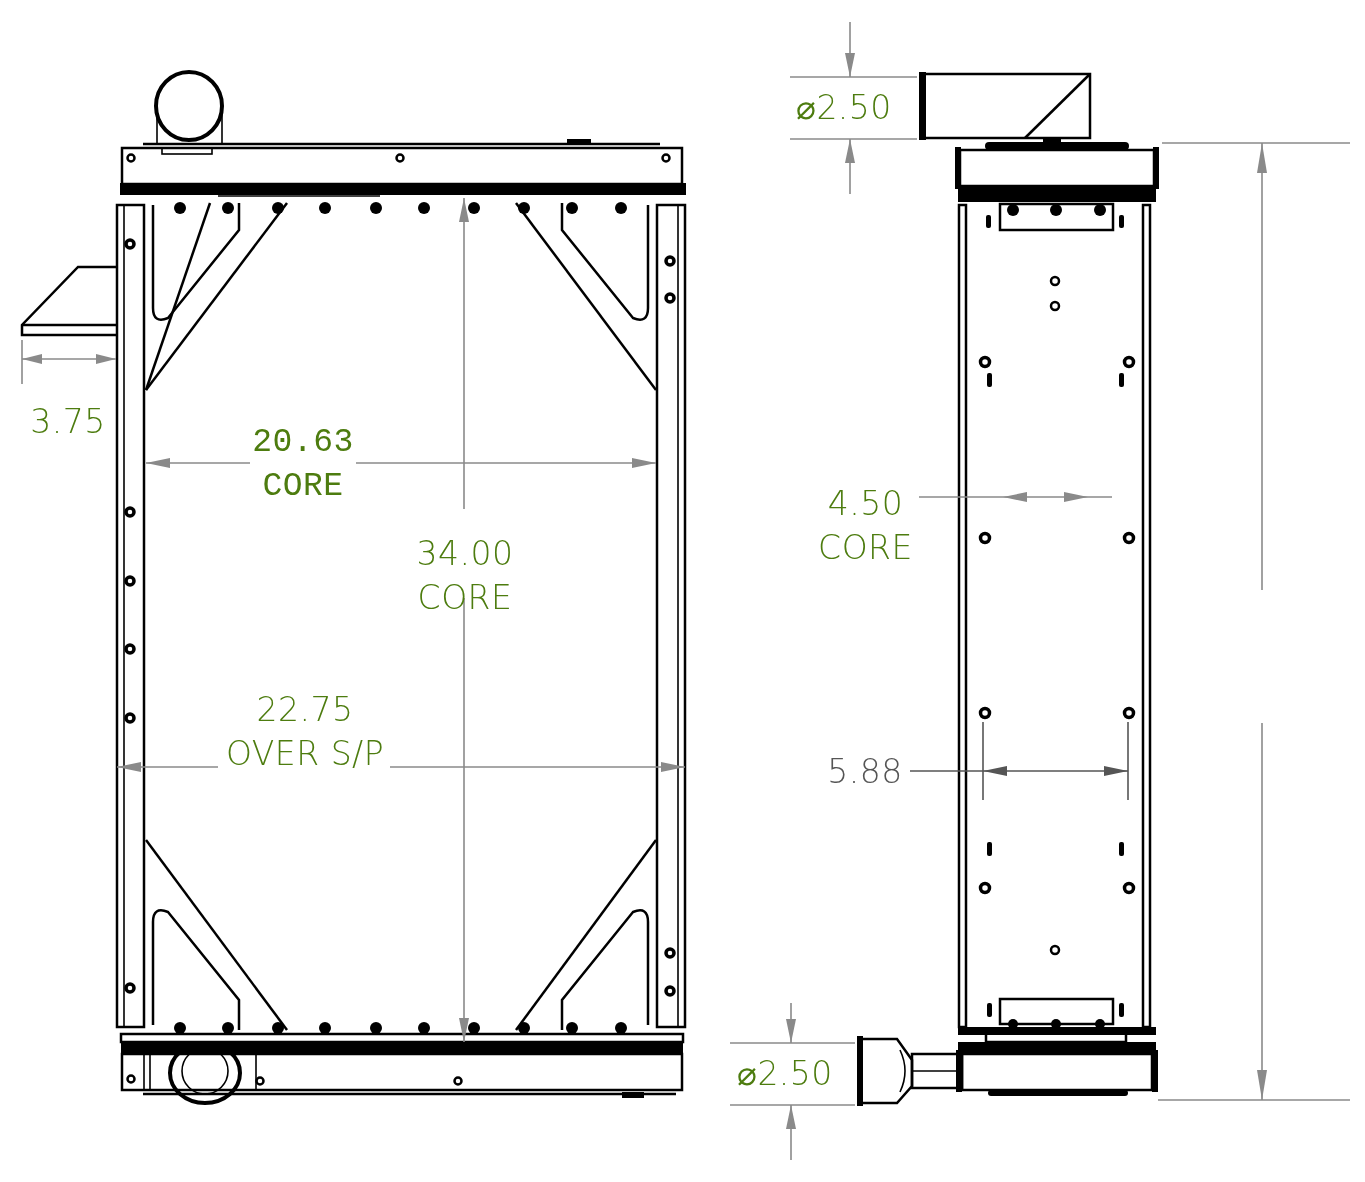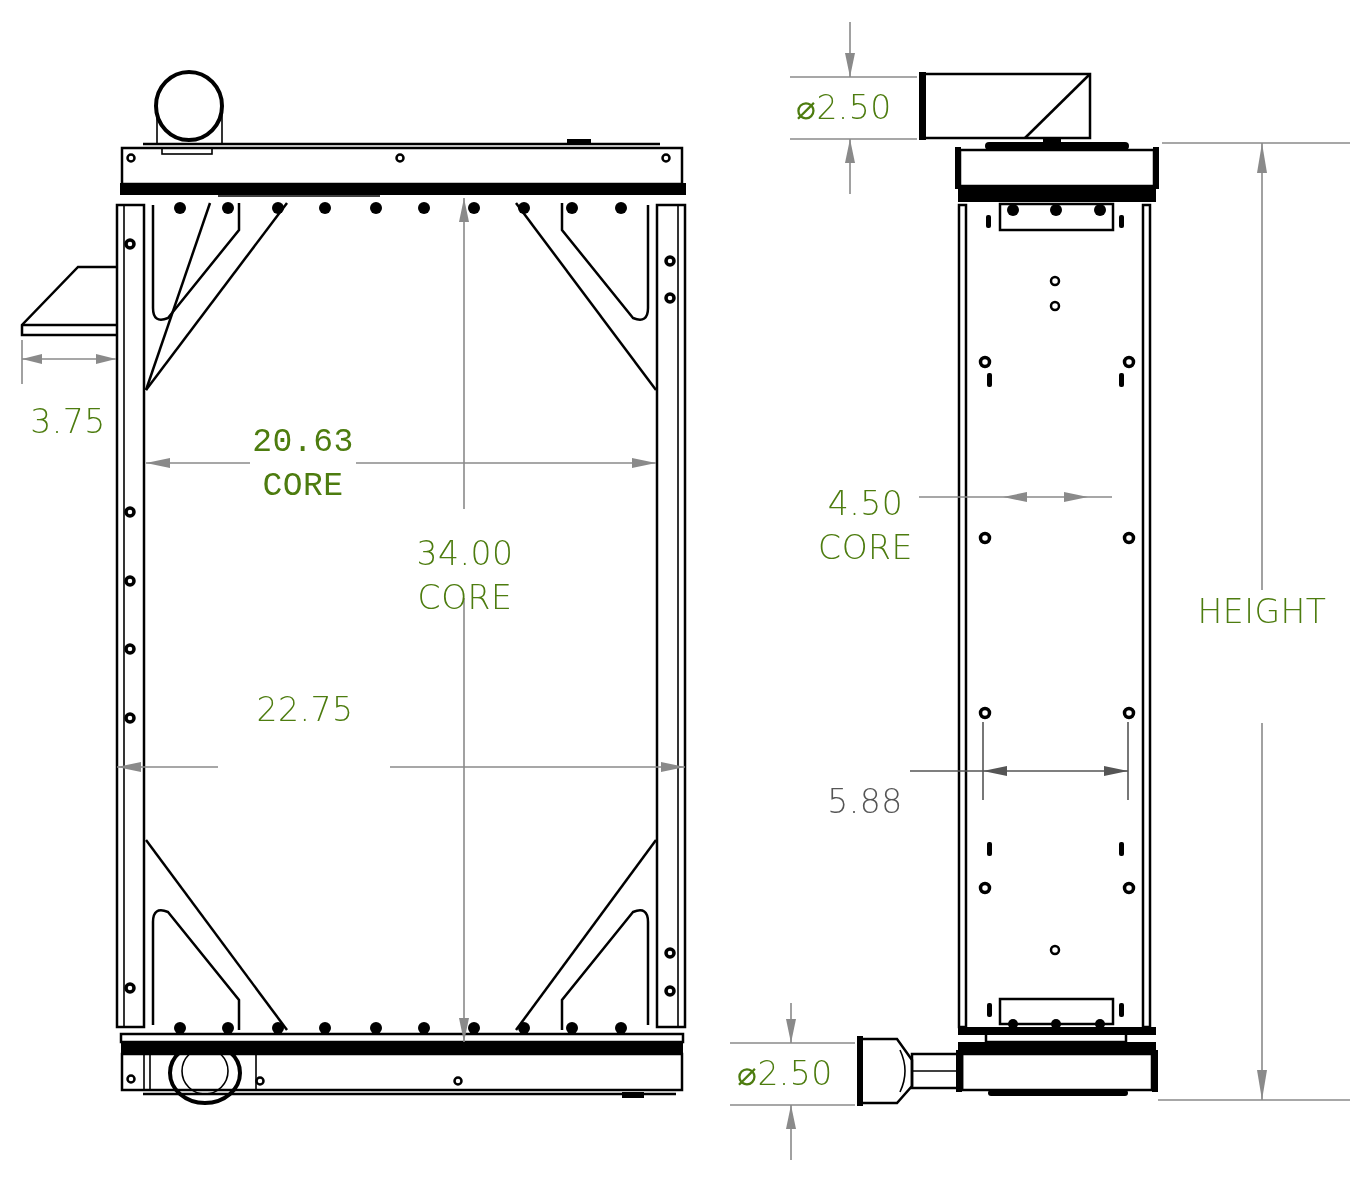--- a/index.html
+++ b/index.html
@@ -9,21 +9,21 @@
   .thin { fill: none; stroke: #000; stroke-width: 1.6; }
   .thick { fill: none; stroke: #000; stroke-width: 4; }
   .blk { fill: #000; stroke: none; }
   .dim { stroke: #8a8a8a; stroke-width: 1.6; fill: none; }
   .dimdark { stroke: #555; stroke-width: 1.6; fill: none; }
   .arr { fill: #8a8a8a; stroke: none; }
   .arrdark { fill: #555; stroke: none; }
   .hole { fill: #fff; stroke: #000; stroke-width: 2.5; }
   .hole-b { fill: #fff; stroke: #000; stroke-width: 3.5; }
   .lbl { position: absolute; color: #4d7c0f; font-family: "DejaVu Sans", sans-serif; font-weight: 200; font-size: 33px; line-height: 44px; text-align: center; white-space: nowrap; letter-spacing: 0.5px; }
-  .lbl.dark { color: #555; margin-top: 30px; }
+  .lbl.dark { color: #555; }
   .lbl span { display: block; }
 </style>
 </head>
 <body>
 
 <svg width="1365" height="1182" viewBox="0 0 1365 1182">
 
   <g>
 
     <g>
@@ -259,34 +259,34 @@
   <span>CORE</span>
 </div>
 
 <div class="lbl" style="left:400px; top:532px; width:130px;">
   <span>34.00</span>
   <span>CORE</span>
 </div>
 
 <div class="lbl" style="left:210px; top:688px; width:190px;">
   <span>22.75</span>
+  <span>OVER S/P</span>
 </div>
 
 <div class="lbl" style="left:796px; top:86px; width:116px; text-align:left;">
   <span style="display:inline;">⌀</span><span style="display:inline;">2.50</span>
 </div>
 
 <div class="lbl" style="left:737px; top:1052px; width:116px; text-align:left;">
   <span style="display:inline;">⌀</span><span style="display:inline;">2.50</span>
 </div>
 
 <div class="lbl" style="left:803px; top:482px; width:125px;">
   <span>4.50</span>
   <span>CORE</span>
 </div>
 
 <div class="lbl dark" style="left:822px; top:750px; width:86px;">
   <span>5.88</span>
 </div>
 
 <div class="lbl" style="left:1172px; top:590px; width:180px;">
-  <span>HEIGHT</span>
 </div>
 
 </body></html>

